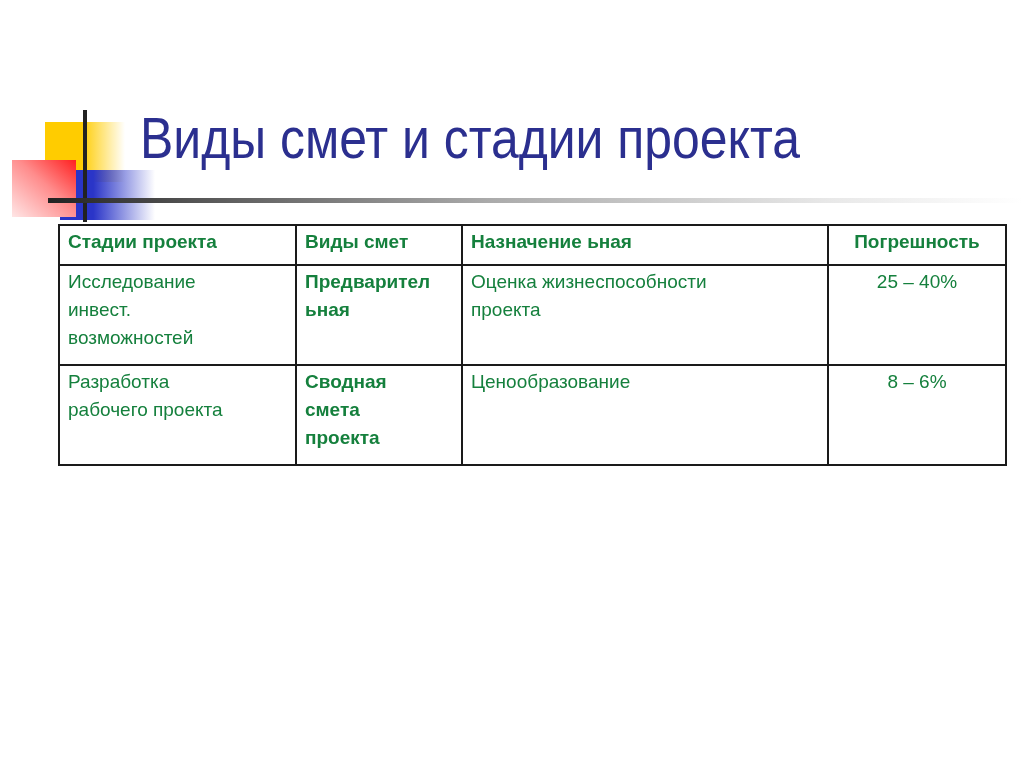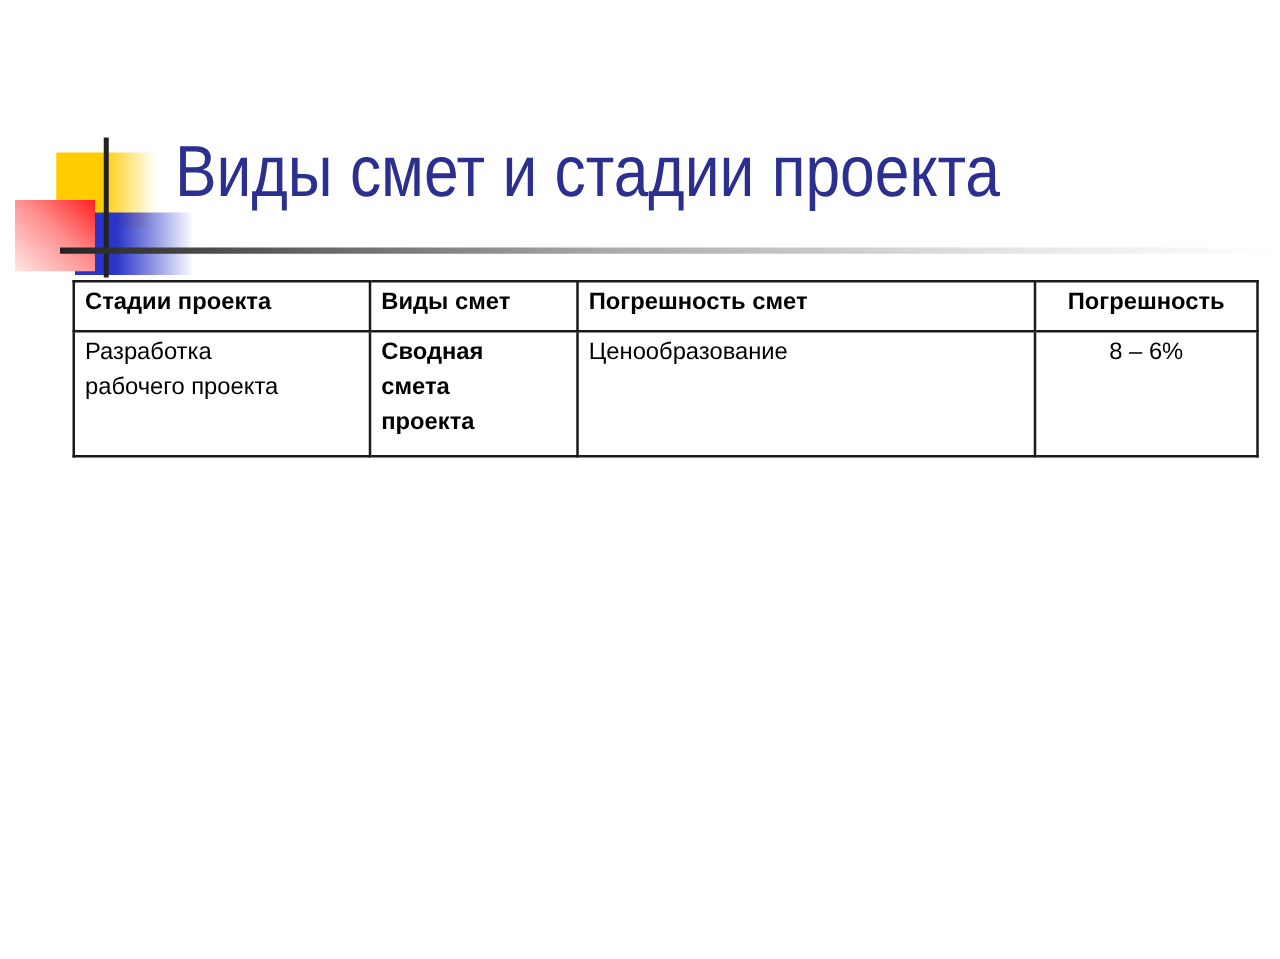--- a/index.html
+++ b/index.html
@@ -23,21 +23,21 @@
     font-family:"Liberation Sans", sans-serif; font-weight:normal;
     font-size:58px; color:#2b2f8f; letter-spacing:0px; white-space:nowrap;
     transform:scaleX(0.86); transform-origin:left top;
   }
   table.grid {
     position:absolute; left:58px; top:224px; border-collapse:collapse;
     width:947px; table-layout:fixed;
   }
   table.grid td, table.grid th {
     border:2px solid #1a1a1a; vertical-align:top;
-    font-size:19px; line-height:28px; color:#000000; padding:2px 8px 0 8px;
+    font-size:19px; line-height:28px; color:#15803d; padding:2px 8px 0 8px;
     font-family:"Liberation Sans", sans-serif; text-align:left;
   }
   table.grid th { font-weight:bold; height:36px; }
   table.grid th.pct, table.grid td.pct { text-align:center; }
   td.bold { font-weight:bold; }
   tr.r1 td { height:96px; }
   tr.r2 td { height:96px; }
   tr.r3 td { height:116px; }
   tr.r4 td { height:96px; }
 </style>
@@ -58,22 +58,28 @@
   <colgroup>
     <col style="width:237px">
     <col style="width:166px">
     <col style="width:366px">
     <col style="width:178px">
   </colgroup>
   <tbody>
       <tr>
     <th>Стадии проекта</th>
     <th>Виды смет</th>
-    <th>Погрешность смет</th>
+    <th>Назначение ьная</th>
     <th class="pct">Погрешность</th>
+  </tr>
+  <tr class="r1">
+    <td>Исследование<br>инвест.<br>возможностей</td>
+    <td class="bold">Предварител<br>ьная</td>
+    <td>Оценка жизнеспособности<br>проекта</td>
+    <td class="pct">25 – 40%</td>
   </tr>
   <tr class="r4">
     <td>Разработка<br>рабочего проекта</td>
     <td class="bold">Сводная<br>смета<br>проекта</td>
     <td>Ценообразование</td>
     <td class="pct">8 – 6%</td>
   </tr>
 </tbody>
   </table>
 

